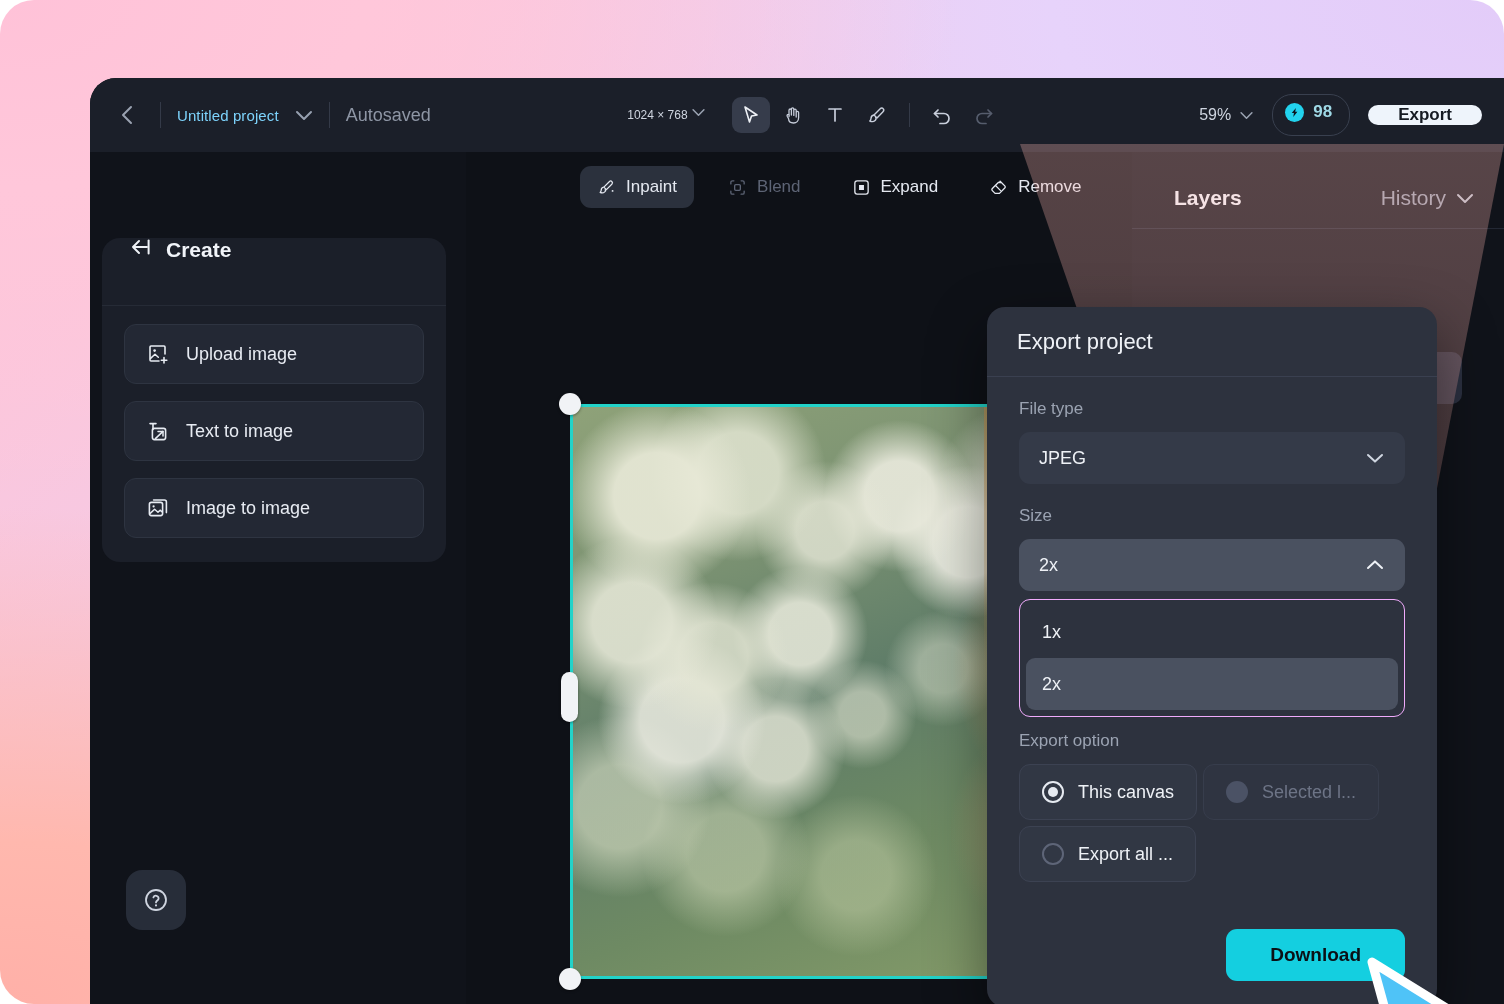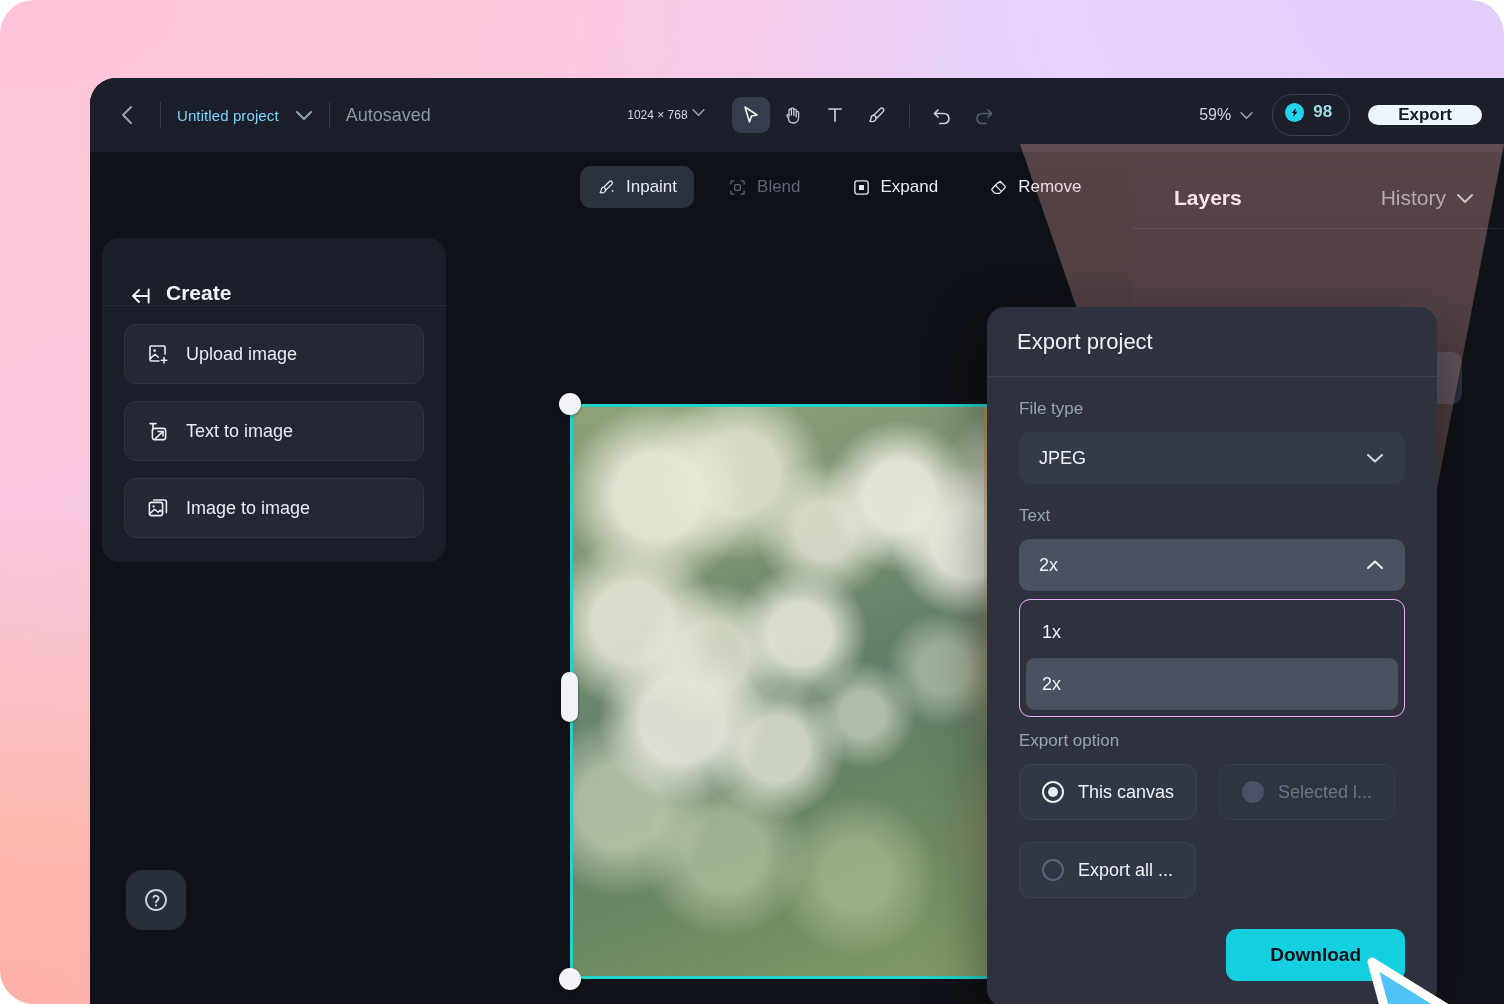--- a/index.html
+++ b/index.html
@@ -77,21 +77,21 @@
     border: none; border-radius: 10px; padding: 0 30px; cursor: pointer;
   }
 
   
   #sidebar { position: absolute; left: 0; top: 74px; bottom: 0; width: 376px; background: #10131a; }
   .create-card {
     position: absolute; left: 12px; top: 86px; width: 344px;
     background: #1b1f29; border-radius: 18px; overflow: hidden;
   }
   .create-head {
-    height: 68px; display: flex; align-items: flex-end; gap: 14px;
+    height: 68px; display: flex; align-items: flex-start; gap: 14px;
     padding: 0 24px; border-bottom: 1px solid #262b36;
   }
   .create-head-title { font-size: 21px; font-weight: bold; color: #f1f4f9; }
   .create-body { padding: 18px 22px 24px; display: flex; flex-direction: column; gap: 17px; }
   .create-item {
     height: 60px; display: flex; align-items: center; gap: 16px;
     padding: 0 21px; border: 1px solid #2e3441; border-radius: 12px;
     background: #232834; color: #e7ebf2; font-size: 18px; cursor: pointer;
   }
   .help-btn {
@@ -207,21 +207,21 @@
   .ed-select.open { background: #4a5160; margin-bottom: 8px; }
   .ed-dropdown {
     border: 1px solid #f0abfc; border-radius: 11px; padding: 6px;
     margin-bottom: 14px; background: #2d323e;
   }
   .ed-option {
     height: 52px; display: flex; align-items: center; padding: 0 16px;
     font-size: 18px; color: #eef1f6; border-radius: 9px; cursor: pointer;
   }
   .ed-option.sel { background: #4a5160; }
-  .ed-radios { display: flex; flex-wrap: wrap; gap: 22px; margin-top: 12px; }
+  .ed-radios { display: flex; flex-wrap: wrap; gap: 6px; margin-top: 12px; }
   .ed-radio {
     display: flex; align-items: center; gap: 14px;
     height: 56px; padding: 0 22px; border-radius: 11px;
     border: 1px solid #3c4252; background: #313744;
     font-size: 18px; color: #eef1f6; cursor: pointer;
   }
   .ed-radio.dimmed { color: #6d7486; border-color: #373d4c; background: #2f3441; }
   .rd {
     width: 22px; height: 22px; border-radius: 50%;
     border: 2px solid #e6eaf1; display: flex; align-items: center; justify-content: center;
@@ -466,21 +466,21 @@
     </div>
     <div class="ed-body">
       <div class="ed-label">File type</div>
       <div class="ed-select plain">
         <span>JPEG</span>
         <svg width="20" height="12" viewBox="0 0 20 12" fill="none">
           <path d="M3 3 L10 9.6 L17 3" stroke="#cfd5e0" stroke-width="2" stroke-linecap="round" stroke-linejoin="round"></path>
         </svg>
       </div>
 
-      <div class="ed-label">Text</div>
+      <div class="ed-label">Size</div>
       <div class="ed-select open">
         <span>2x</span>
         <svg width="20" height="12" viewBox="0 0 20 12" fill="none">
           <path d="M3 9 L10 2.4 L17 9" stroke="#eef1f6" stroke-width="2" stroke-linecap="round" stroke-linejoin="round"></path>
         </svg>
       </div>
 
       <div class="ed-dropdown">
         <div class="ed-option">1x</div>
         <div class="ed-option sel">2x</div>

